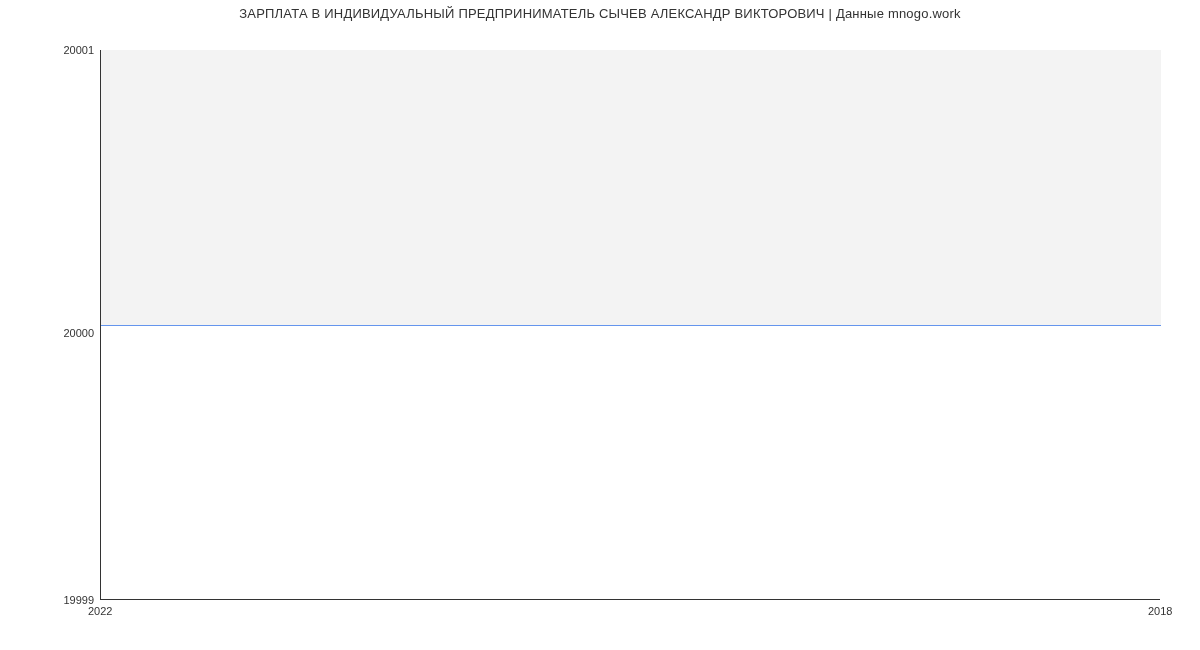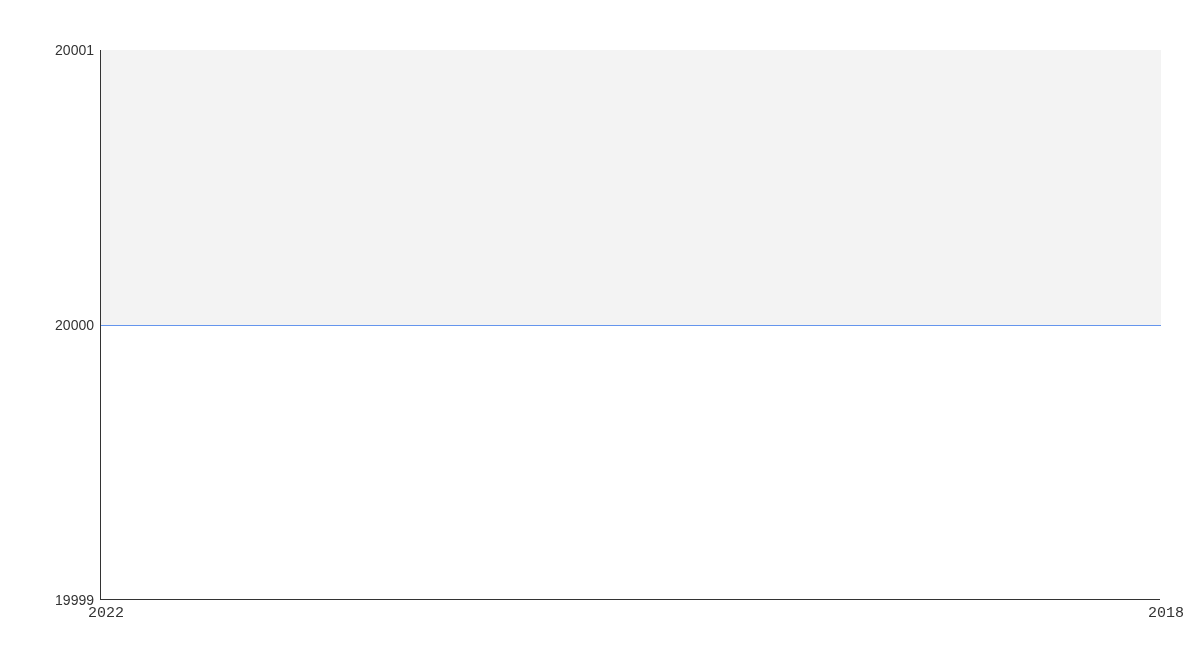--- a/index.html
+++ b/index.html
@@ -58,45 +58,45 @@
     width: 1060px;
     height: 0;
     border-top: 1.5px solid #6495ed;
     top: 275px;
   }
   .y-tick-label {
     position: absolute;
     right: 1106px;
     width: 90px;
     text-align: right;
-    font-size: 14px;
+    font-size: 11px;
     color: #333;
     transform: translateY(-50%);
   }
   .x-tick-label {
     position: absolute;
     top: 605px;
-    font-size: 15px;
+    font-size: 11px;
     color: #333;
-    font-family: Liberation Mono, monospace;
   }
 </style>
 </head>
 <body>
 
 <div class="chart-wrap">
 
+  <div class="title">ЗАРПЛАТА В ИНДИВИДУАЛЬНЫЙ ПРЕДПРИНИМАТЕЛЬ СЫЧЕВ АЛЕКСАНДР ВИКТОРОВИЧ | Данные mnogo.work</div>
 
   <div class="plot-outer">
     <div class="plot-area">
       <div class="shade-top"></div>
       <div class="data-line"></div>
     </div>
   </div>
 
   <div class="y-tick-label" style="top:50px;">20001</div>
-  <div class="y-tick-label" style="top:325px;">20000</div>
+  <div class="y-tick-label" style="top:333px;">20000</div>
   <div class="y-tick-label" style="top:600px;text-align:right;">19999</div>
 
   <div class="x-tick-label" style="left:88px;">2022</div>
   <div class="x-tick-label" style="left:1148px;">2018</div>
 
 </div>
 
 </body></html>

